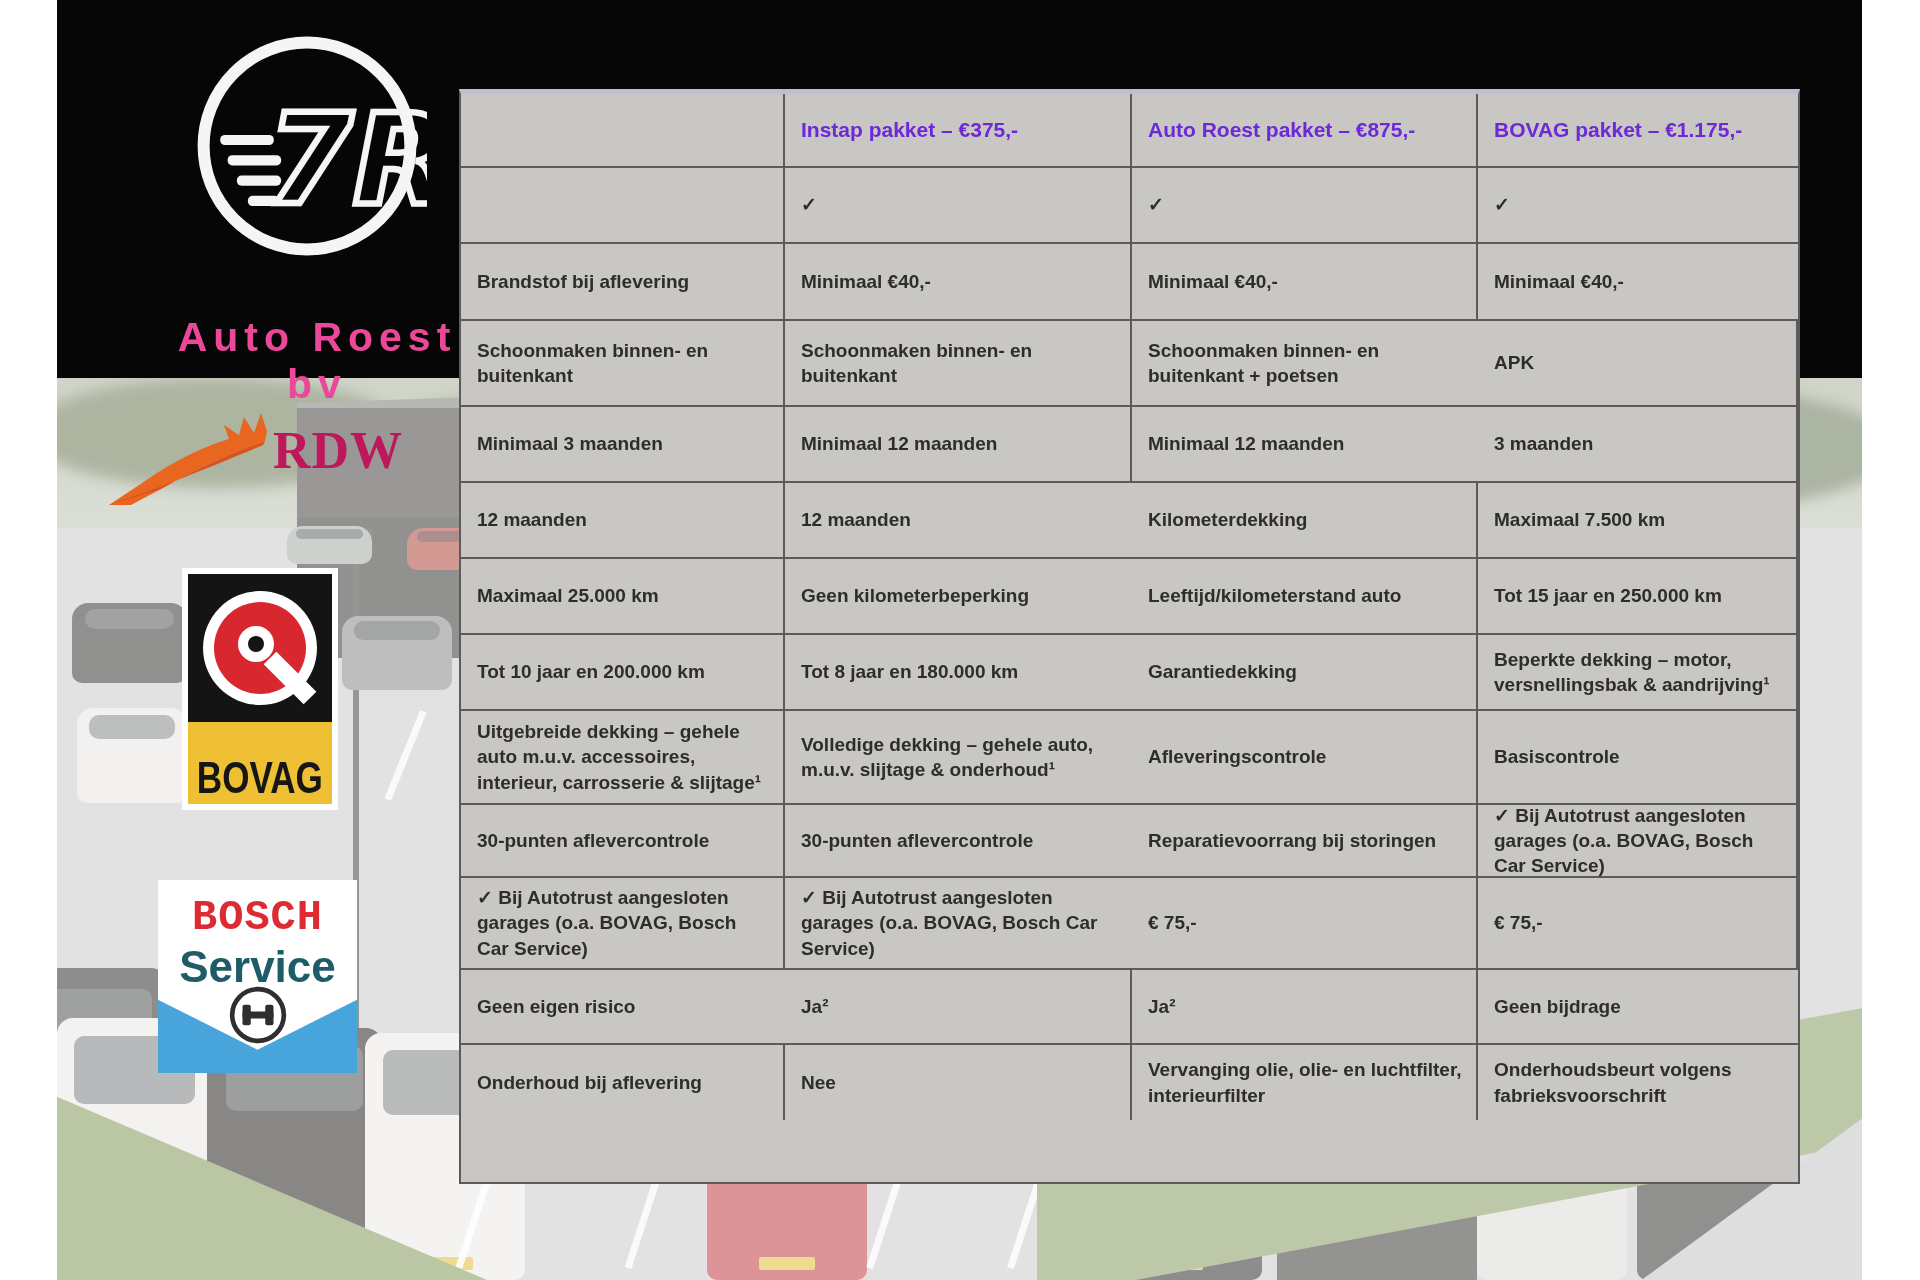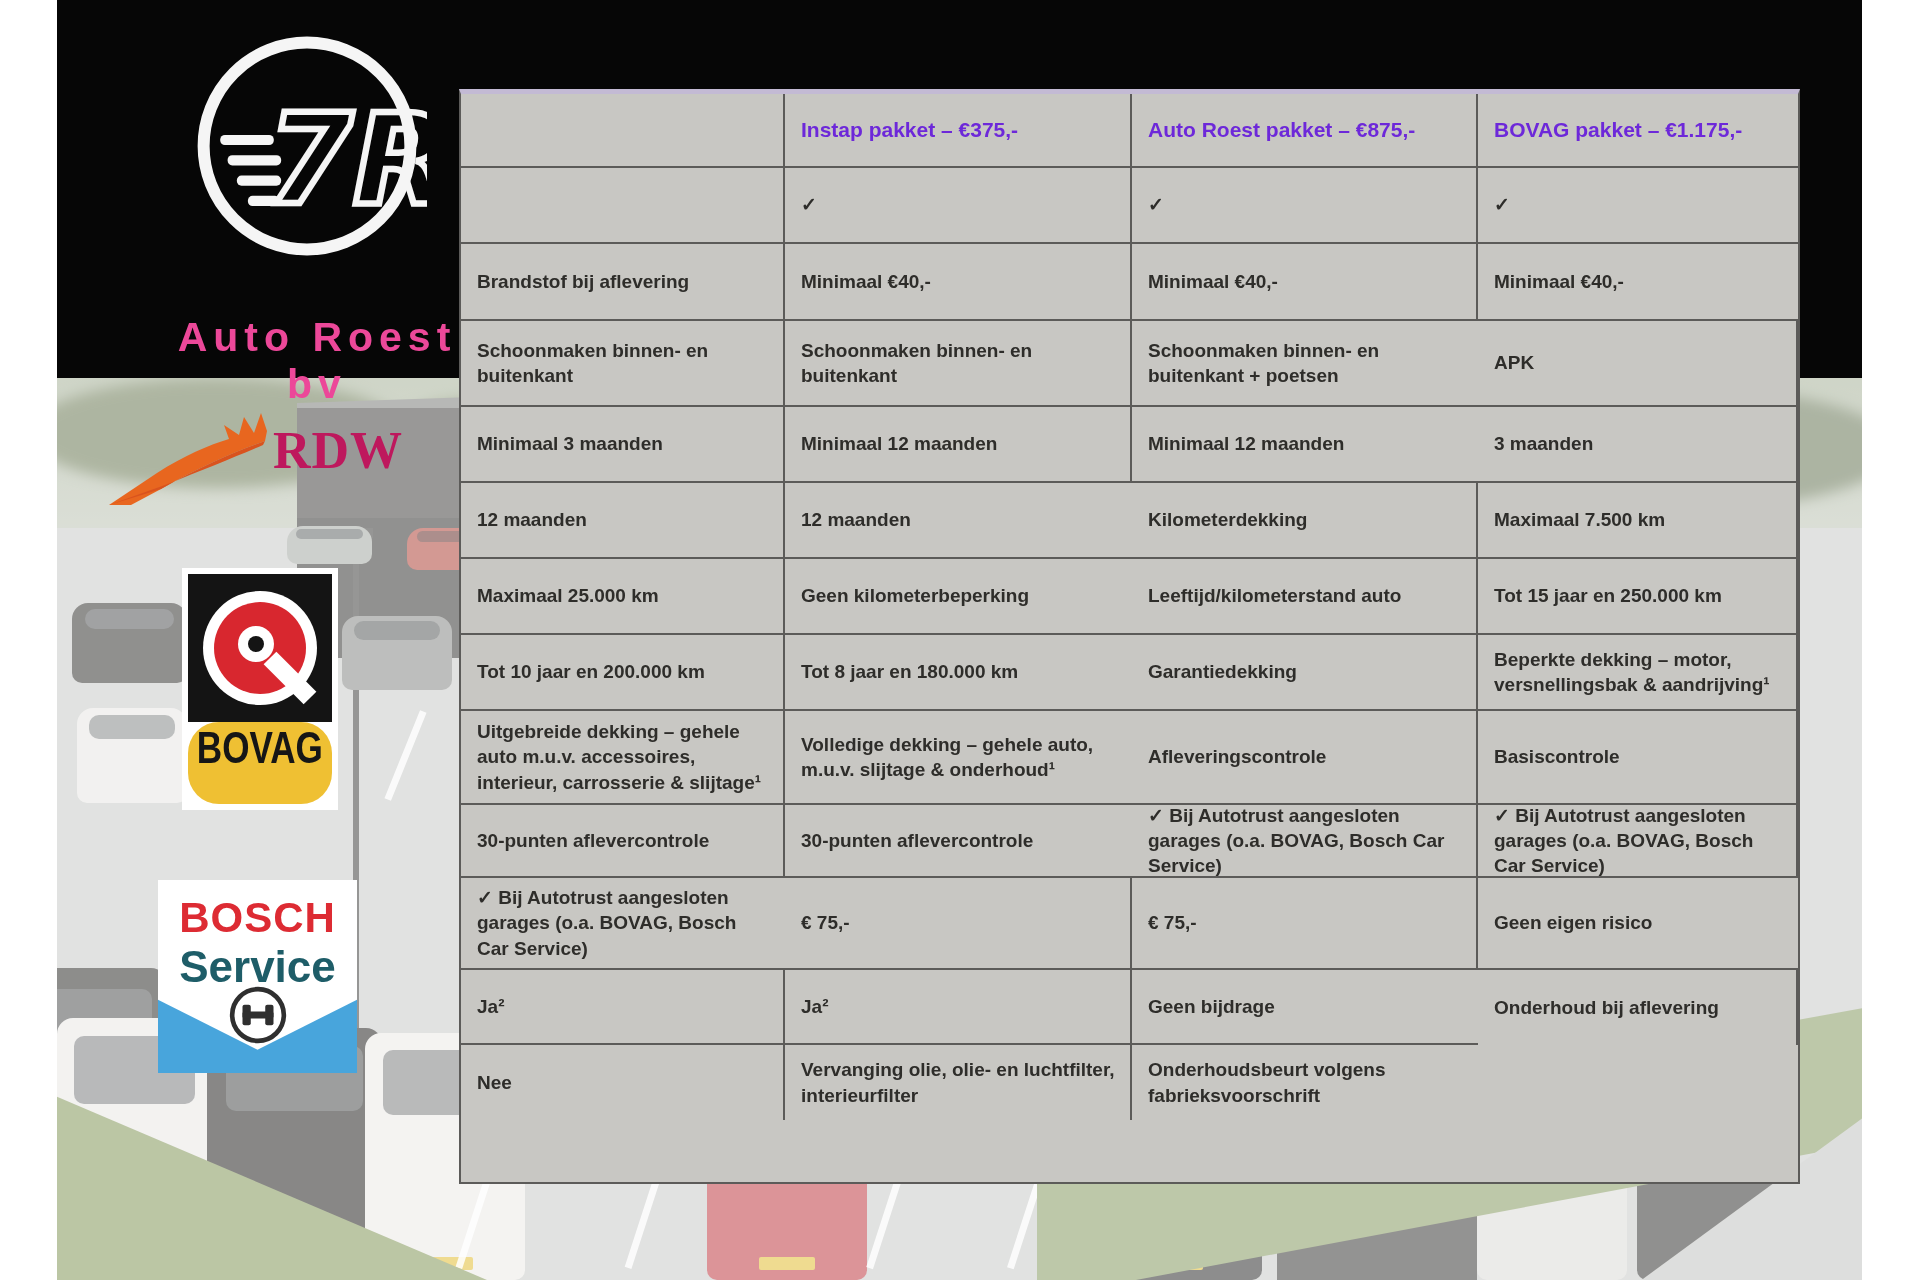--- a/index.html
+++ b/index.html
@@ -24,27 +24,27 @@
   .ar-name{position:absolute;left:95px;top:314px;width:330px;text-align:center;
            font-size:41px;font-weight:700;letter-spacing:6px;color:#ec4899;}
 
   
   .rdw{position:absolute;left:105px;top:405px;width:310px;height:115px;z-index:4;}
   .rdw-text{position:absolute;left:168px;top:16px;font-family:"Liberation Serif",serif;
             font-weight:700;font-size:52px;color:#be185d;letter-spacing:1px;}
   .bovag{position:absolute;left:182px;top:568px;width:156px;height:242px;background:#fff;
          z-index:4;box-sizing:border-box;padding:6px;}
   .bovag-top{position:relative;width:144px;height:148px;background:#141414;}
-  .bovag-bottom{width:144px;height:82px;background:#efc033;display:flex;align-items:flex-start;justify-content:center;border-radius:31px;}
+  .bovag-bottom{width:144px;height:82px;background:#efc033;display:flex;align-items:flex-end;justify-content:center;}
   .bovag-word{font-size:45px;font-weight:800;color:#161616;transform:scaleX(.78);letter-spacing:0px;}
   .bosch{position:absolute;left:158px;top:880px;width:199px;height:193px;background:#48a5dc;z-index:4;}
   .bosch-pent{position:absolute;inset:0;background:#fff;
               clip-path:polygon(0 0,100% 0,100% 62%,50% 88%,0 62%);}
   .bosch-l1{position:absolute;left:0;top:14px;width:100%;text-align:center;
-            font-size:42px;font-weight:800;color:#dd2b33;letter-spacing:1px;}
+            font-size:42px;font-weight:800;color:#dd2b33;letter-spacing:1px;font-family:Liberation Mono, monospace;}
   .bosch-l2{position:absolute;left:0;top:62px;width:100%;text-align:center;
             font-size:44px;font-weight:700;color:#1e5d68;}
   .bosch-arm{position:absolute;left:69px;top:104px;}
 
   
   .pkg-table{position:absolute;left:459px;top:89px;width:1341px;height:1095px;z-index:3;
              box-sizing:border-box;border:2px solid #5c5b59;border-top:5px solid #c3bad4;
              display:grid;grid-template-columns:324px 347px 346px 320px;
              grid-template-rows:74px 76px 77px 86px 76px 76px 76px 76px 94px 73px 92px 75px 75px 62px;
              background:#c8c7c3;}
@@ -223,20 +223,21 @@
       <div class="c ">Tot 10 jaar en 200.000 km</div>
       <div class="c  lastcol">Tot 8 jaar en 180.000 km</div>
       <div class="c ">Garantiedekking</div>
       <div class="c ">Beperkte dekking – motor, versnellingsbak &amp; aandrijving¹</div>
       <div class="c ">Uitgebreide dekking – gehele auto m.u.v. accessoires, interieur, carrosserie &amp; slijtage¹</div>
       <div class="c  lastcol">Volledige dekking – gehele auto, m.u.v. slijtage &amp; onderhoud¹</div>
       <div class="c ">Afleveringscontrole</div>
       <div class="c ">Basiscontrole</div>
       <div class="c ">30-punten aflevercontrole</div>
       <div class="c  lastcol">30-punten aflevercontrole</div>
+      <div class="c ">Reparatievoorrang bij storingen</div>
       <div class="c ">✓ Bij Autotrust aangesloten garages (o.a. BOVAG, Bosch Car Service)</div>
       <div class="c ">✓ Bij Autotrust aangesloten garages (o.a. BOVAG, Bosch Car Service)</div>
       <div class="c  lastcol">✓ Bij Autotrust aangesloten garages (o.a. BOVAG, Bosch Car Service)</div>
       <div class="c ">€ 75,-</div>
       <div class="c ">€ 75,-</div>
       <div class="c  lastcol">Geen eigen risico</div>
       <div class="c ">Ja²</div>
       <div class="c ">Ja²</div>
       <div class="c  lastcol">Geen bijdrage</div>
       <div class="c  lastrow">Onderhoud bij aflevering</div>

